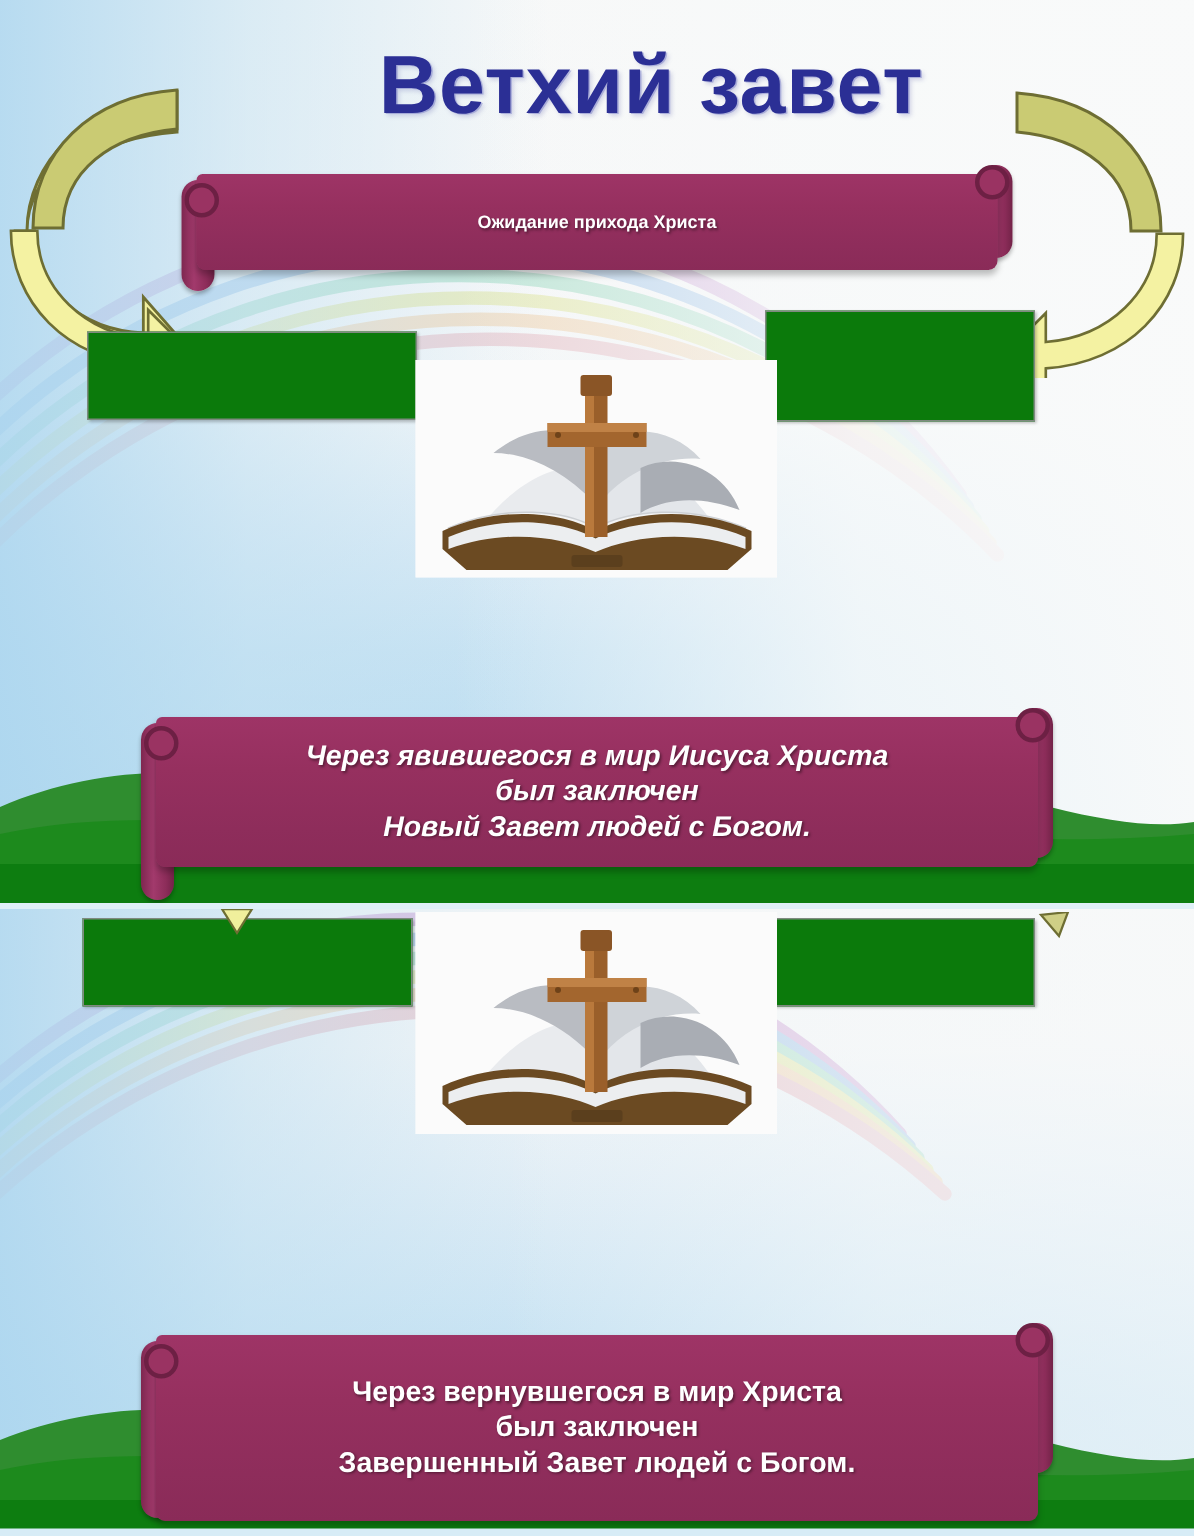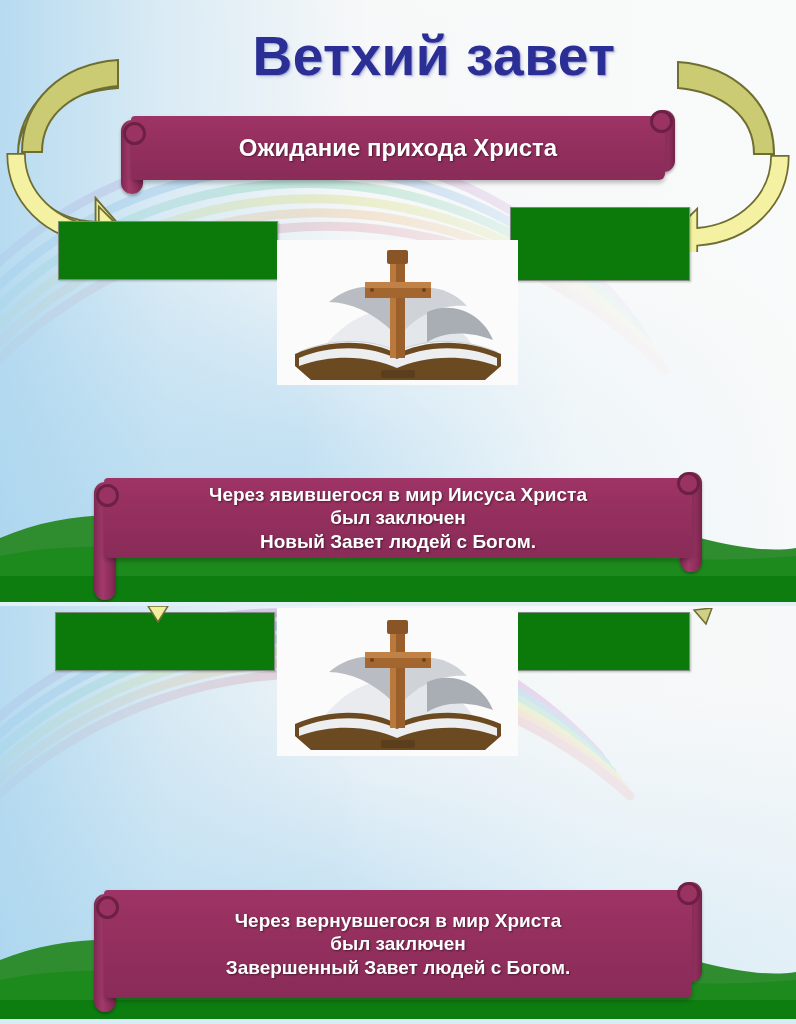--- a/index.html
+++ b/index.html
@@ -75,24 +75,24 @@
     text-shadow:1px 1px 2px rgba(0,0,0,.45);
     white-space:pre-line;
   }
 
   
   #banner-old{left:113px;top:116px;width:570px;height:64px;}
   #banner-old .rollL{top:4px;height:74px;}
   #banner-old .rollR{top:-6px;height:62px;}
   #banner-old .curlL{left:10px;top:6px;}
   #banner-old .curlR{right:10px;top:-6px;}
-  #banner-old .scrolltext{font-size:24px;}
-
-  
-  #banner-new{left:86px;top:478px;width:624px;height:80px;}
+  #banner-old .scrolltext{font-size:12px;}
+
+  
+  #banner-new{left:86px;top:478px;width:624px;height:100px;font-style:italic;}
   #banner-new .rollL{top:4px;height:118px;}
   #banner-new .rollR{top:-6px;height:100px;}
   #banner-new .curlL{left:10px;top:6px;}
   #banner-new .curlR{right:10px;top:-6px;}
   #banner-new .scrolltext{font-size:19px;}
 
   
   .greenbox{
     position:absolute;background:#0b7a0b;
     border:1px solid #7f8a80;
@@ -270,21 +270,21 @@
         <rect x="113" y="24" width="6" height="96" fill="#b9793c"></rect>
         <rect x="88" y="44" width="66" height="16" fill="#a3662e"></rect>
         <rect x="88" y="44" width="66" height="6" fill="#c08246"></rect>
         <rect x="110" y="12" width="21" height="14" rx="2" fill="#8a5526"></rect>
         <circle cx="95" cy="52" r="2" fill="#6e4219"></circle>
         <circle cx="147" cy="52" r="2" fill="#6e4219"></circle>
       </svg>
     </div>
 
 
-    <div class="scroll" style="left:86px;top:284px;width:624px;height:108px;">
+    <div class="scroll" style="left:86px;top:284px;width:624px;height:124px;">
       <div class="rollL" style="top:4px;height:118px;"></div>
       <div class="rollR" style="top:-8px;height:100px;"></div>
       <div class="body"></div>
       <div class="curlL" style="left:10px;top:6px;"></div>
       <div class="curlR" style="right:10px;top:-8px;"></div>
       <div class="scrolltext" style="font-size:19px;">Через вернувшегося в мир Христа
 был заключен
 Завершенный Завет людей с Богом.</div>
     </div>
 

